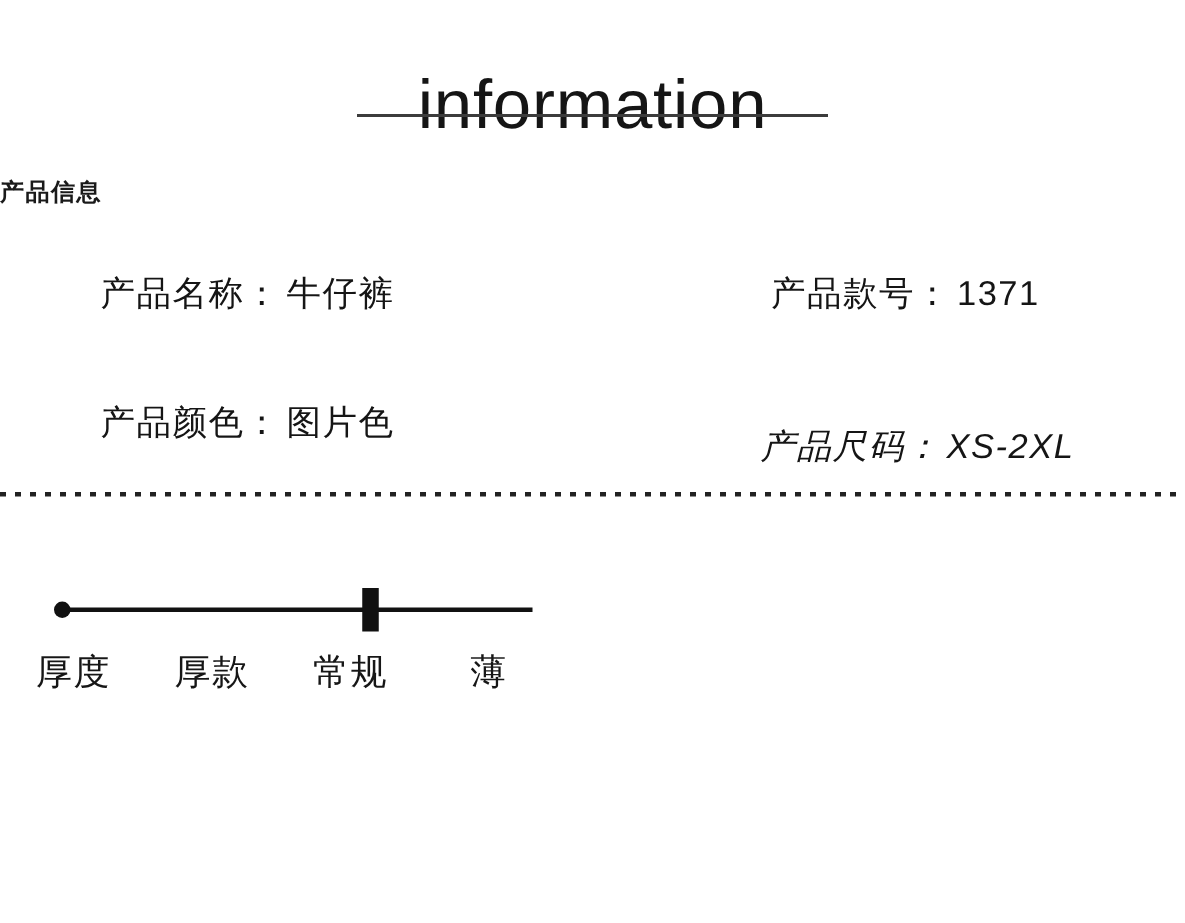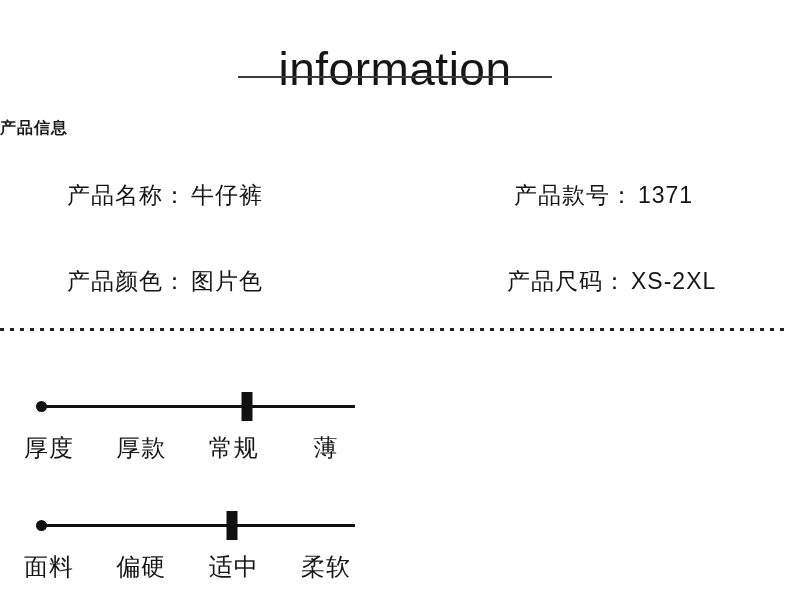--- a/index.html
+++ b/index.html
@@ -20,21 +20,21 @@
     font-size:16px; font-weight:700; letter-spacing:1px; color:#1a1a1a;
   }
 
   
   .field { position:absolute; font-size:23px; font-weight:500; letter-spacing:1px; white-space:nowrap; }
   .field .lbl, .field .val { display:inline; }
   .field .val { margin-left:4px; }
   .f0 { left:67px;  top:180px; }
   .f1 { left:514px; top:180px; }
   .f2 { left:67px;  top:266px; }
-  .f3 { left:507px; top:266px; }
+  .f3 { left:507px; top:282px;font-style:italic; }
 
   
   .divider {
     position:absolute; top:328px; left:0; right:0; height:3px;
     background:repeating-linear-gradient(90deg,#222222 0 4px,transparent 4px 10px);
   }
 
   
   .scale { position:absolute; width:335px; }
   .s0 { left:20px;  top:386px; }
@@ -93,29 +93,15 @@
     </div>
     <div class="labels">
       <span>厚度</span>
       <span>厚款</span>
       <span>常规</span>
       <span>薄</span>
     </div>
   </div>
 
 
-  <div class="scale s2">
-    <div class="track">
-      <div class="line">
-        <span class="dot"></span>
-        <span class="marker" style="left: 60.8%;"></span>
-      </div>
-    </div>
-    <div class="labels">
-      <span>面料</span>
-      <span>偏硬</span>
-      <span>适中</span>
-      <span>柔软</span>
-    </div>
-  </div>
 
 
 </div>
 
 </body></html>

